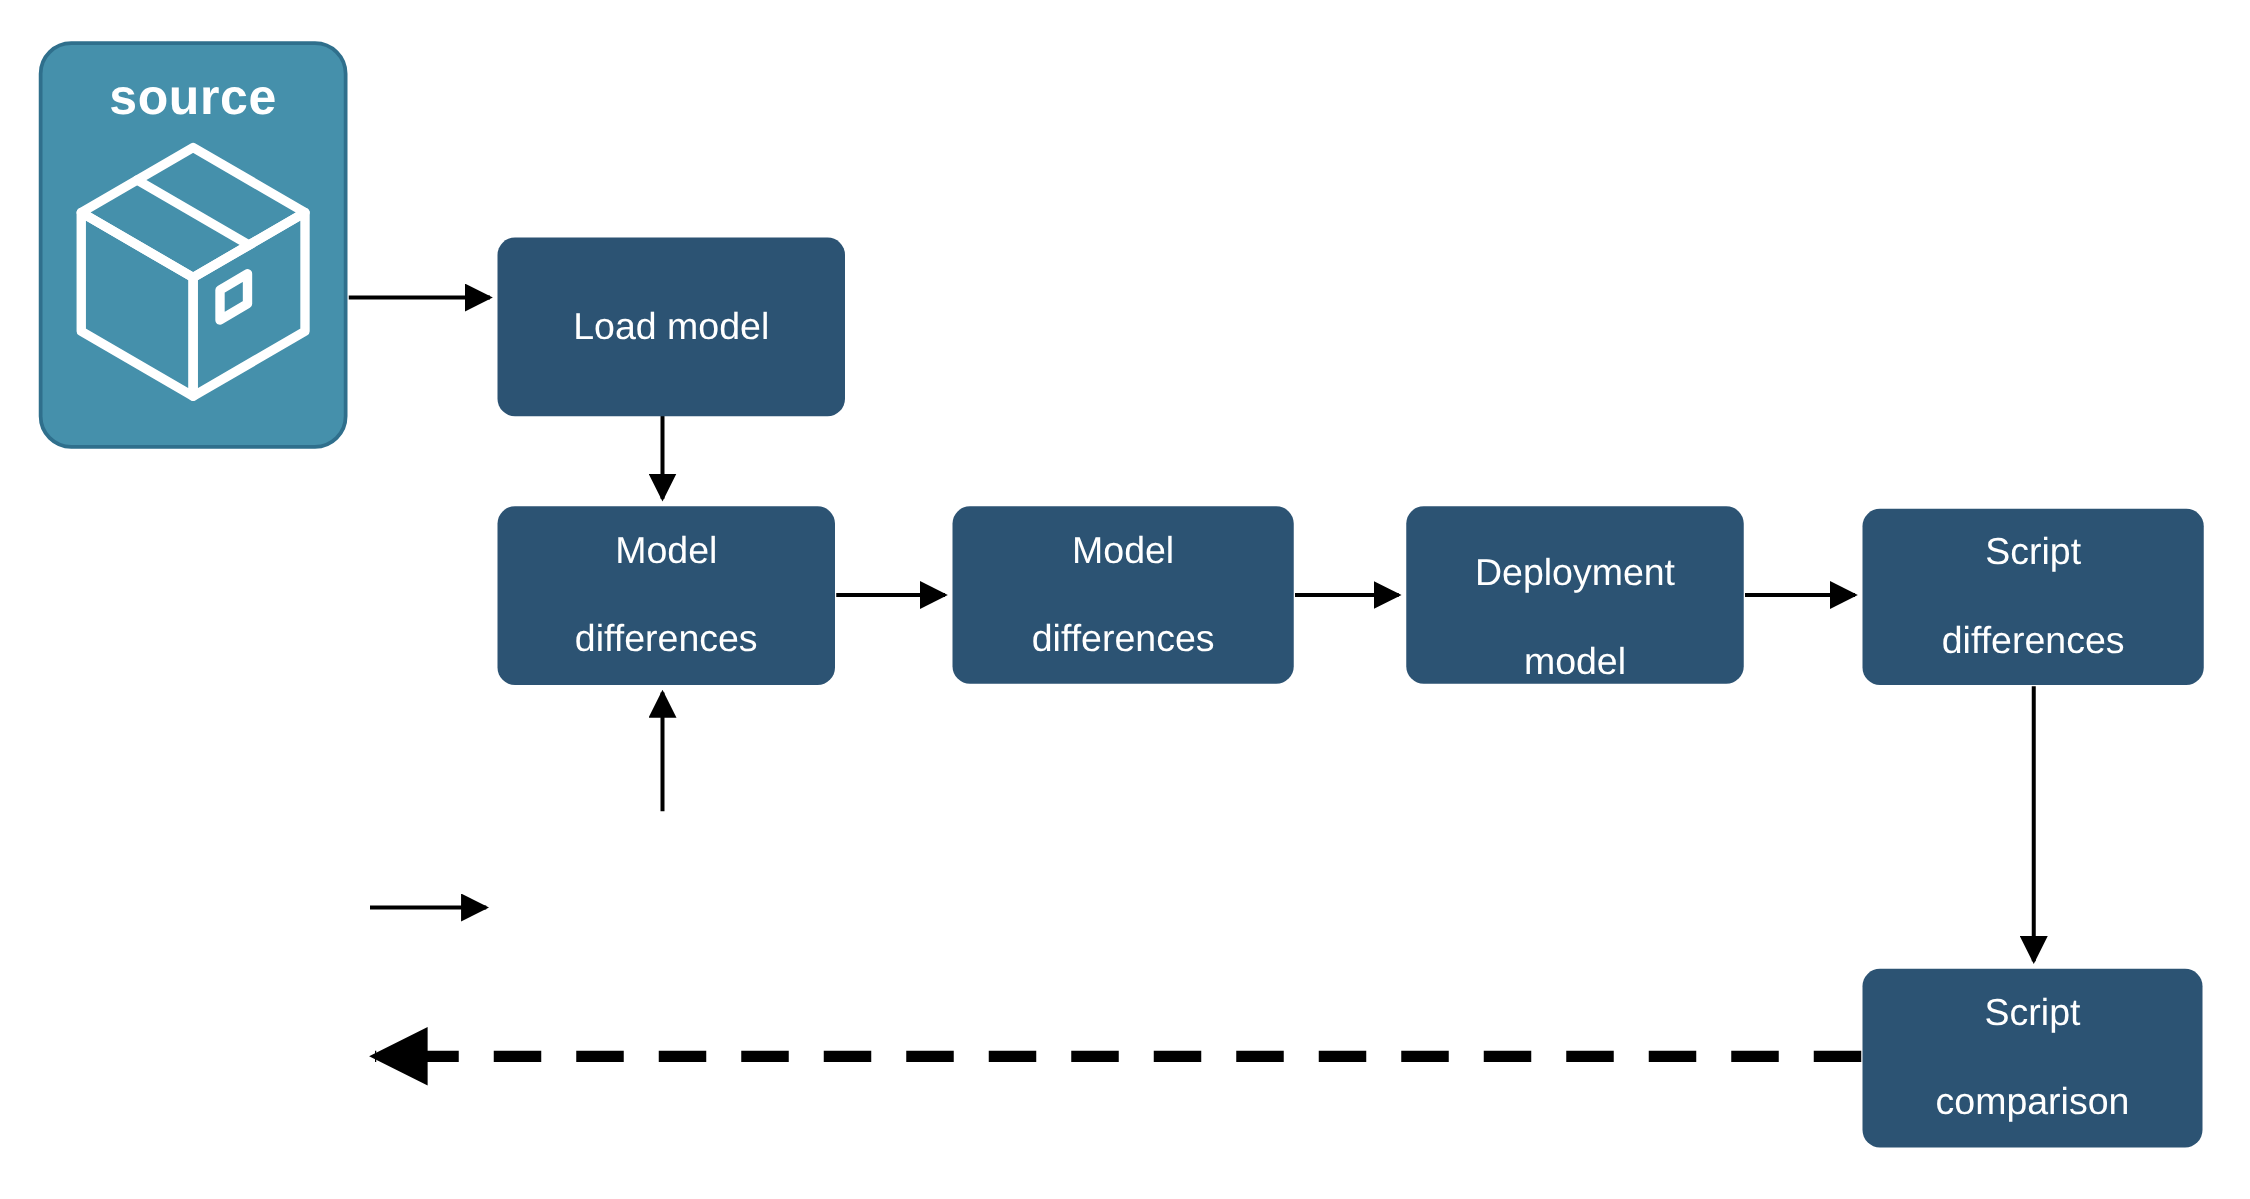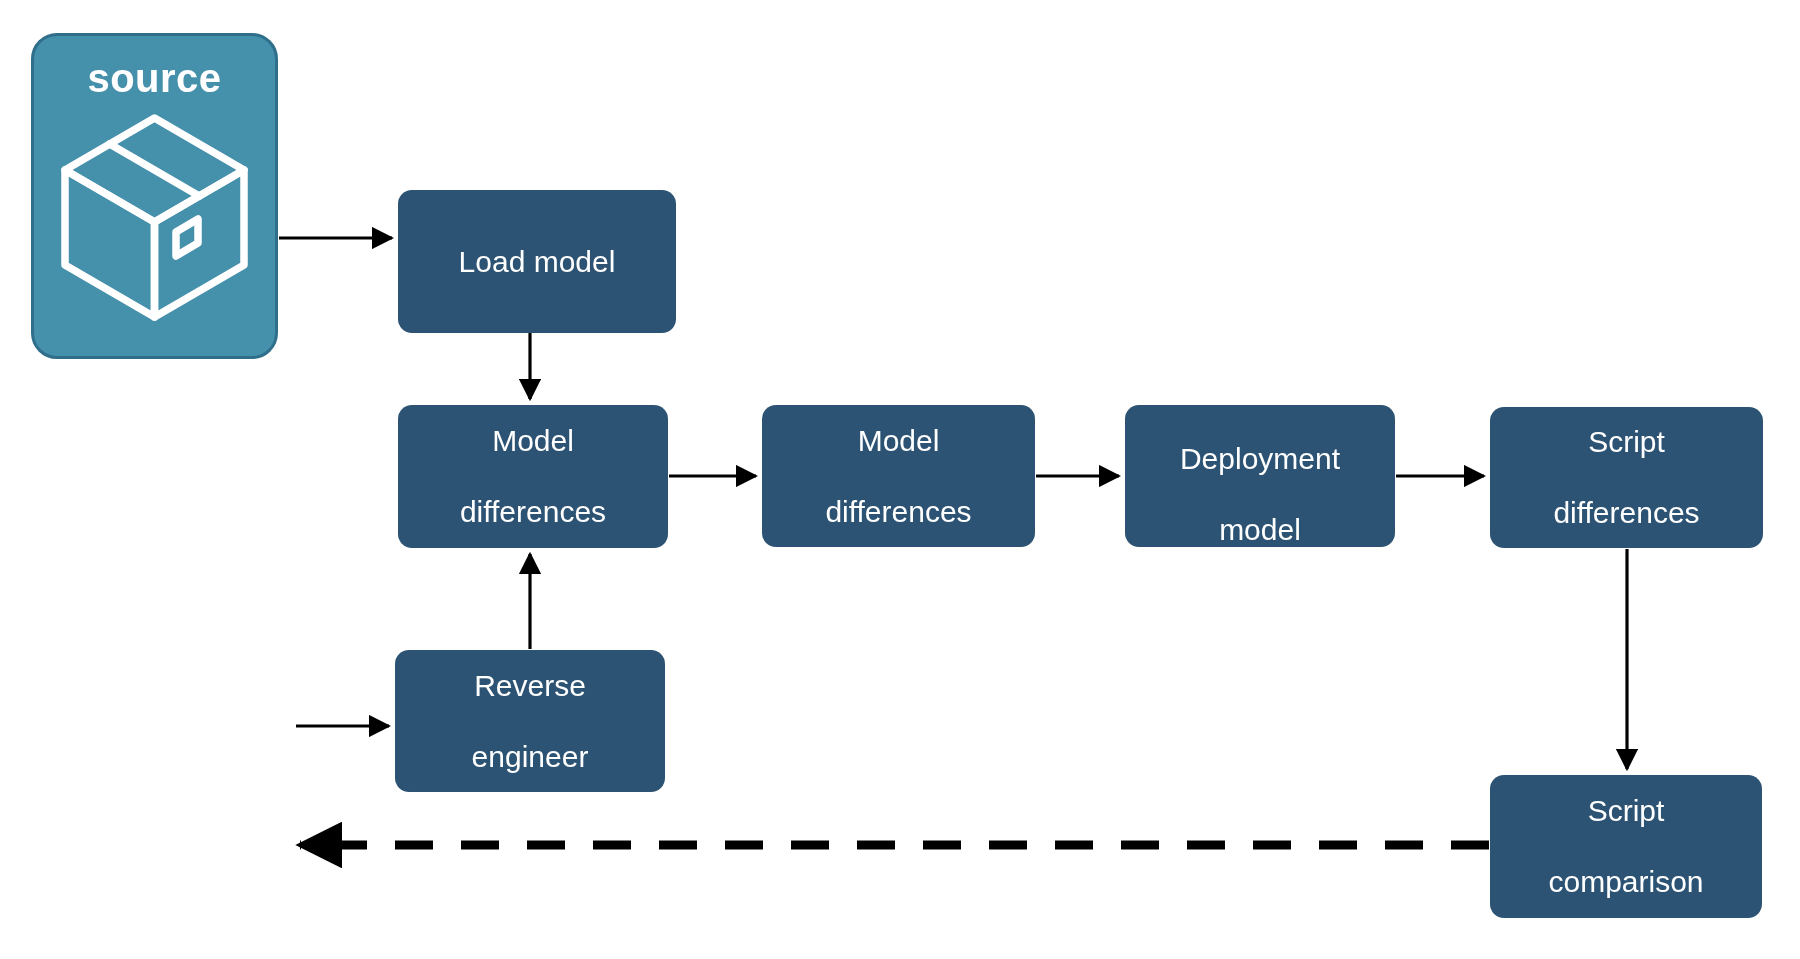--- a/index.html
+++ b/index.html
@@ -144,26 +144,20 @@
     </span>
   </div>
 
   <div class="process" style="left:1490px; top:407px; width:273px; height:141px; background:#2c5373; font-size:30px;">
     <span>
       <span>Script</span><br>
       <span>differences</span>
     </span>
   </div>
 
-  <div class="process" style="left:395px; top:650px; width:270px; height:142px; background:#2c5373; font-size:30px;">
-    <span>
-      <span>Reverse</span><br>
-      <span>engineer</span>
-    </span>
-  </div>
 
   <div class="process" style="left:1490px; top:775px; width:272px; height:143px; background:#2c5373; font-size:30px;">
     <span>
       <span>Script</span><br>
       <span>comparison</span>
     </span>
   </div>
 
 </div>
 

